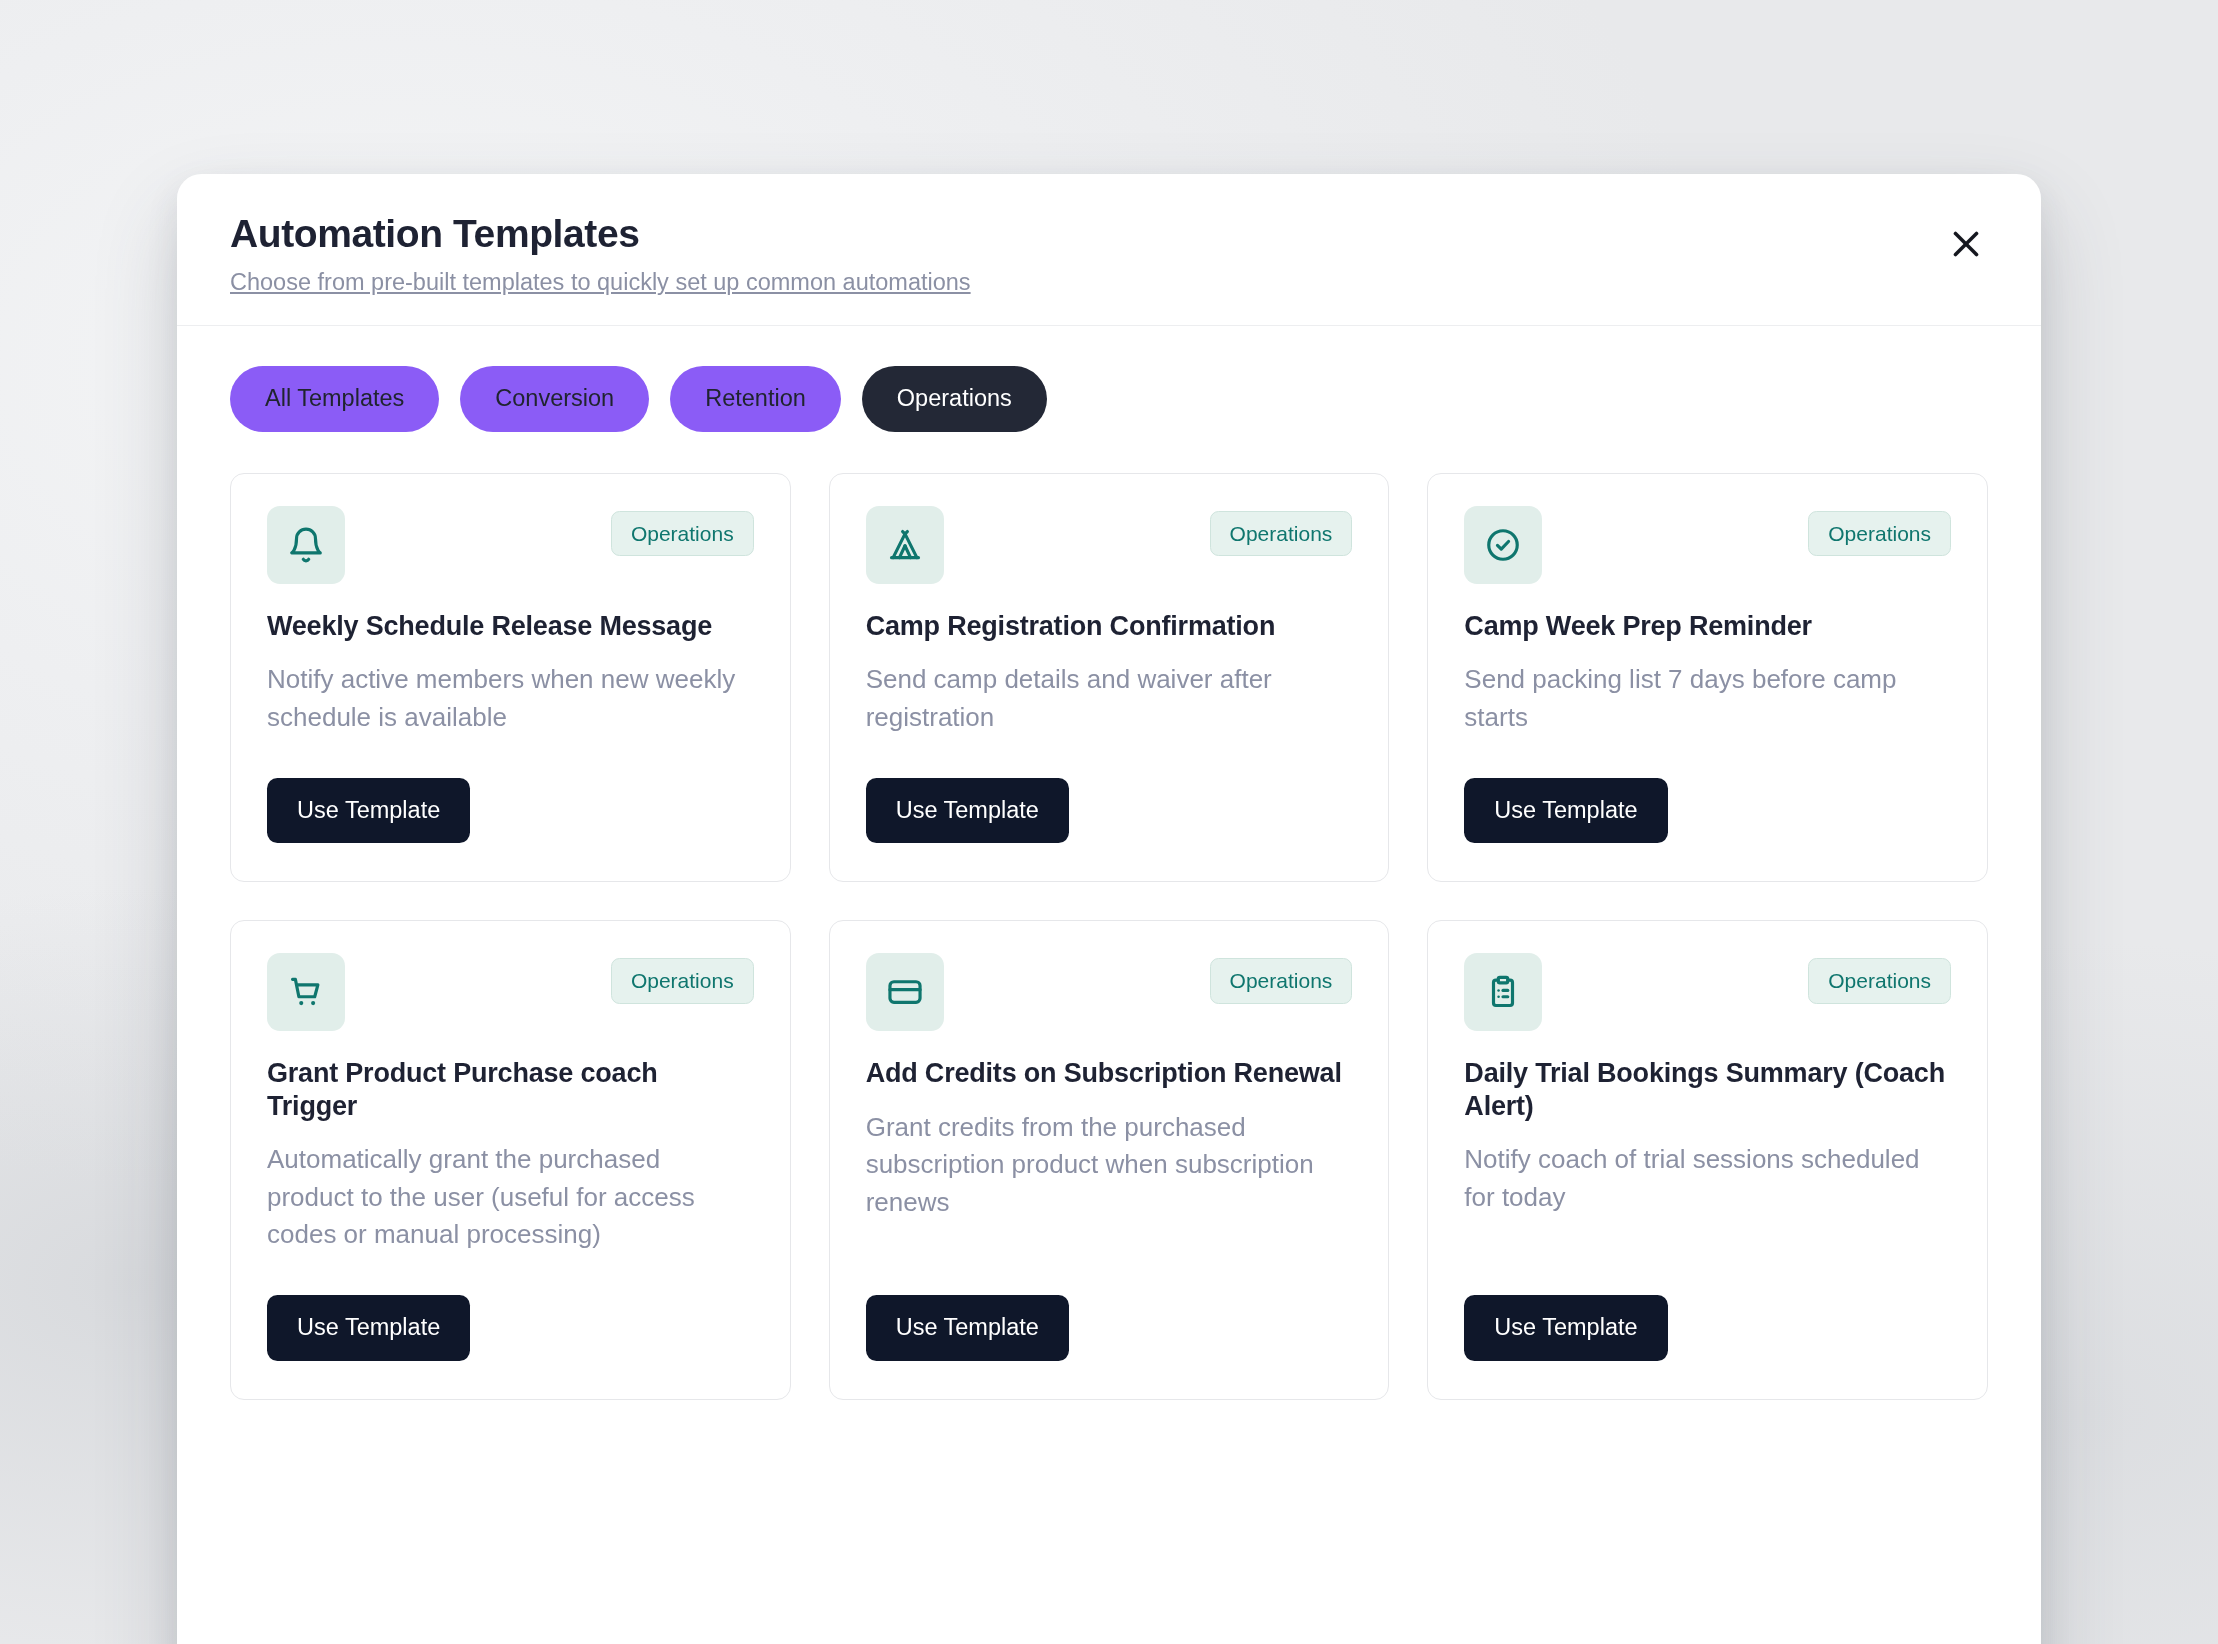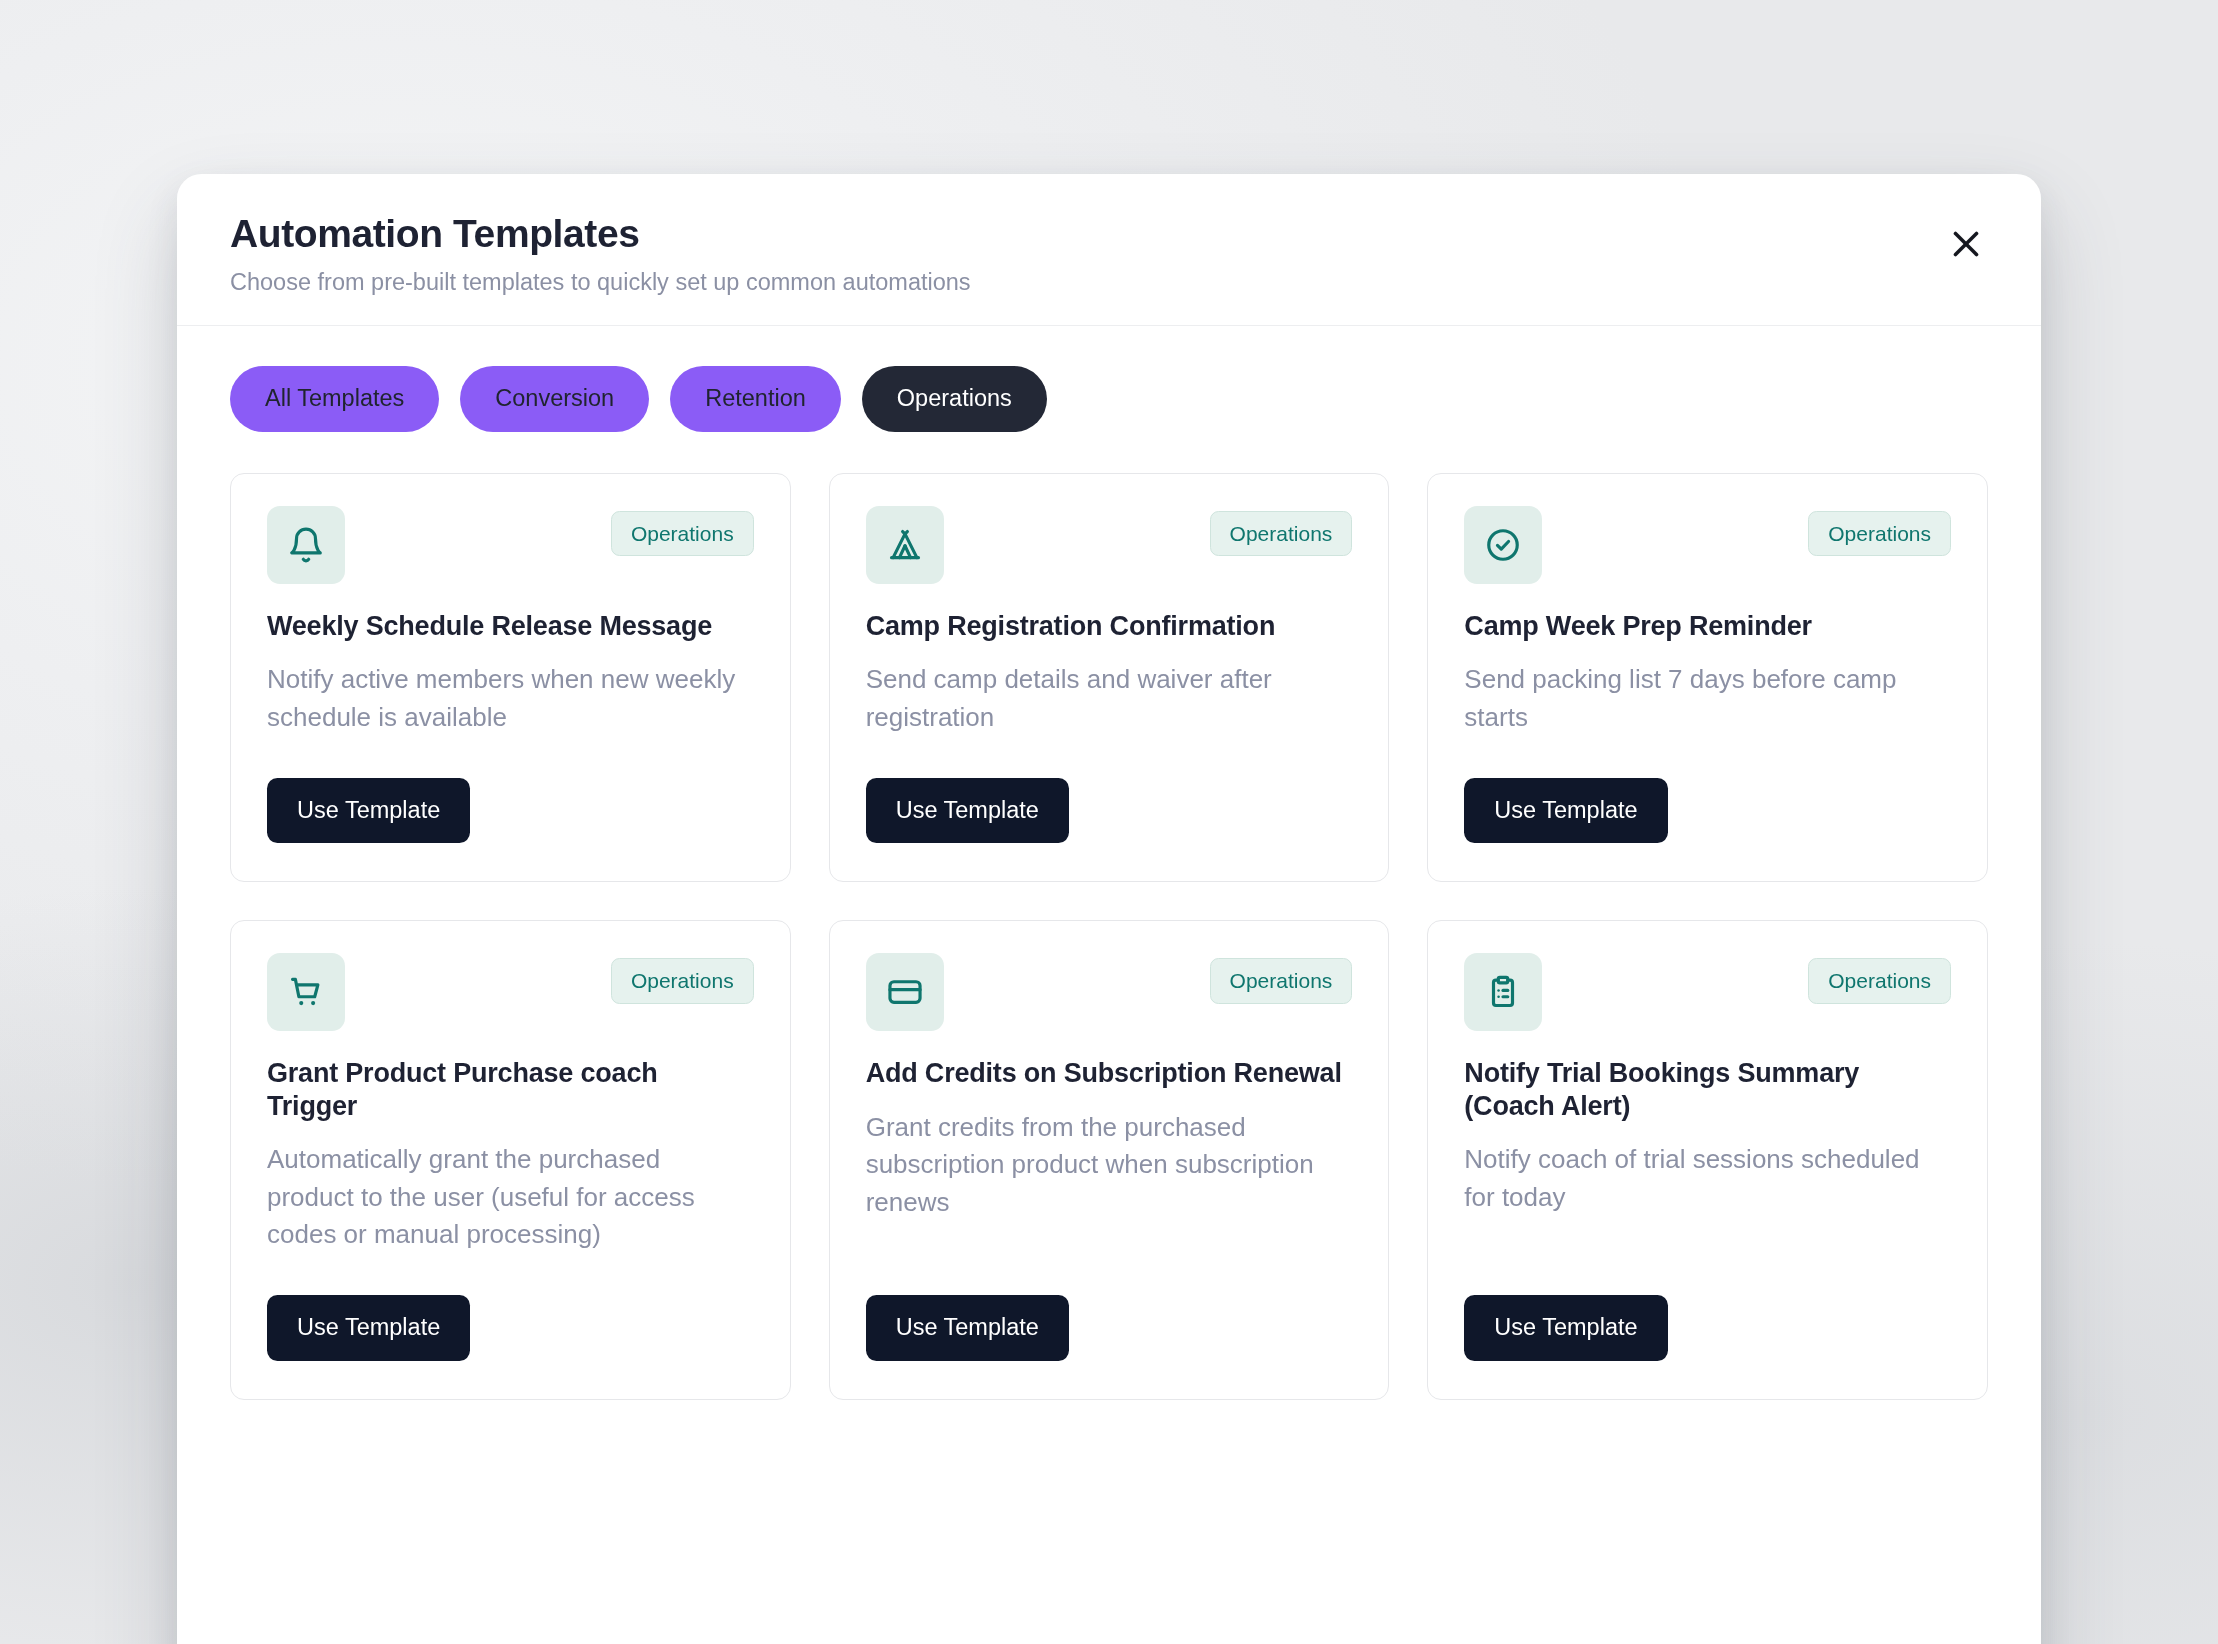--- a/index.html
+++ b/index.html
@@ -57,20 +57,21 @@
     color: #1e2233;
     letter-spacing: -0.4px;
     line-height: 1.08;
   }
 
   .modal-subtitle {
     margin-top: 13px;
     font-size: 23.5px;
     color: #8b90a4;
     line-height: 1.25;
+    text-decoration: underline;
   }
 
   .close-button {
     position: absolute;
     top: 42px;
     right: 47px;
     width: 56px;
     height: 56px;
     display: flex;
     align-items: center;
@@ -312,21 +313,21 @@
             <path d="M9 4.5H7.5A1.5 1.5 0 0 0 6 6v13a1.5 1.5 0 0 0 1.5 1.5h9A1.5 1.5 0 0 0 18 19V6a1.5 1.5 0 0 0-1.5-1.5H15"></path>
             <rect x="9" y="2.8" width="6" height="3.4" rx="1"></rect>
             <line x1="12" y1="11" x2="15" y2="11"></line>
             <line x1="12" y1="15" x2="15" y2="15"></line>
             <circle cx="9.2" cy="11" r="0.8" fill="#0f766e" stroke="none"></circle>
             <circle cx="9.2" cy="15" r="0.8" fill="#0f766e" stroke="none"></circle>
           </svg>
         </div>
         <div class="badge">Operations</div>
       </div>
-      <div class="card-title">Notify Trial Bookings Summary (Coach Alert)</div>
+      <div class="card-title">Daily Trial Bookings Summary (Coach Alert)</div>
       <div class="card-desc">Notify coach of trial sessions scheduled for today</div>
       <div class="card-spacer"></div>
       <button class="use-template-btn">Use Template</button>
     </div>
 
   </div>
 </div>
 
 
 </body></html>

